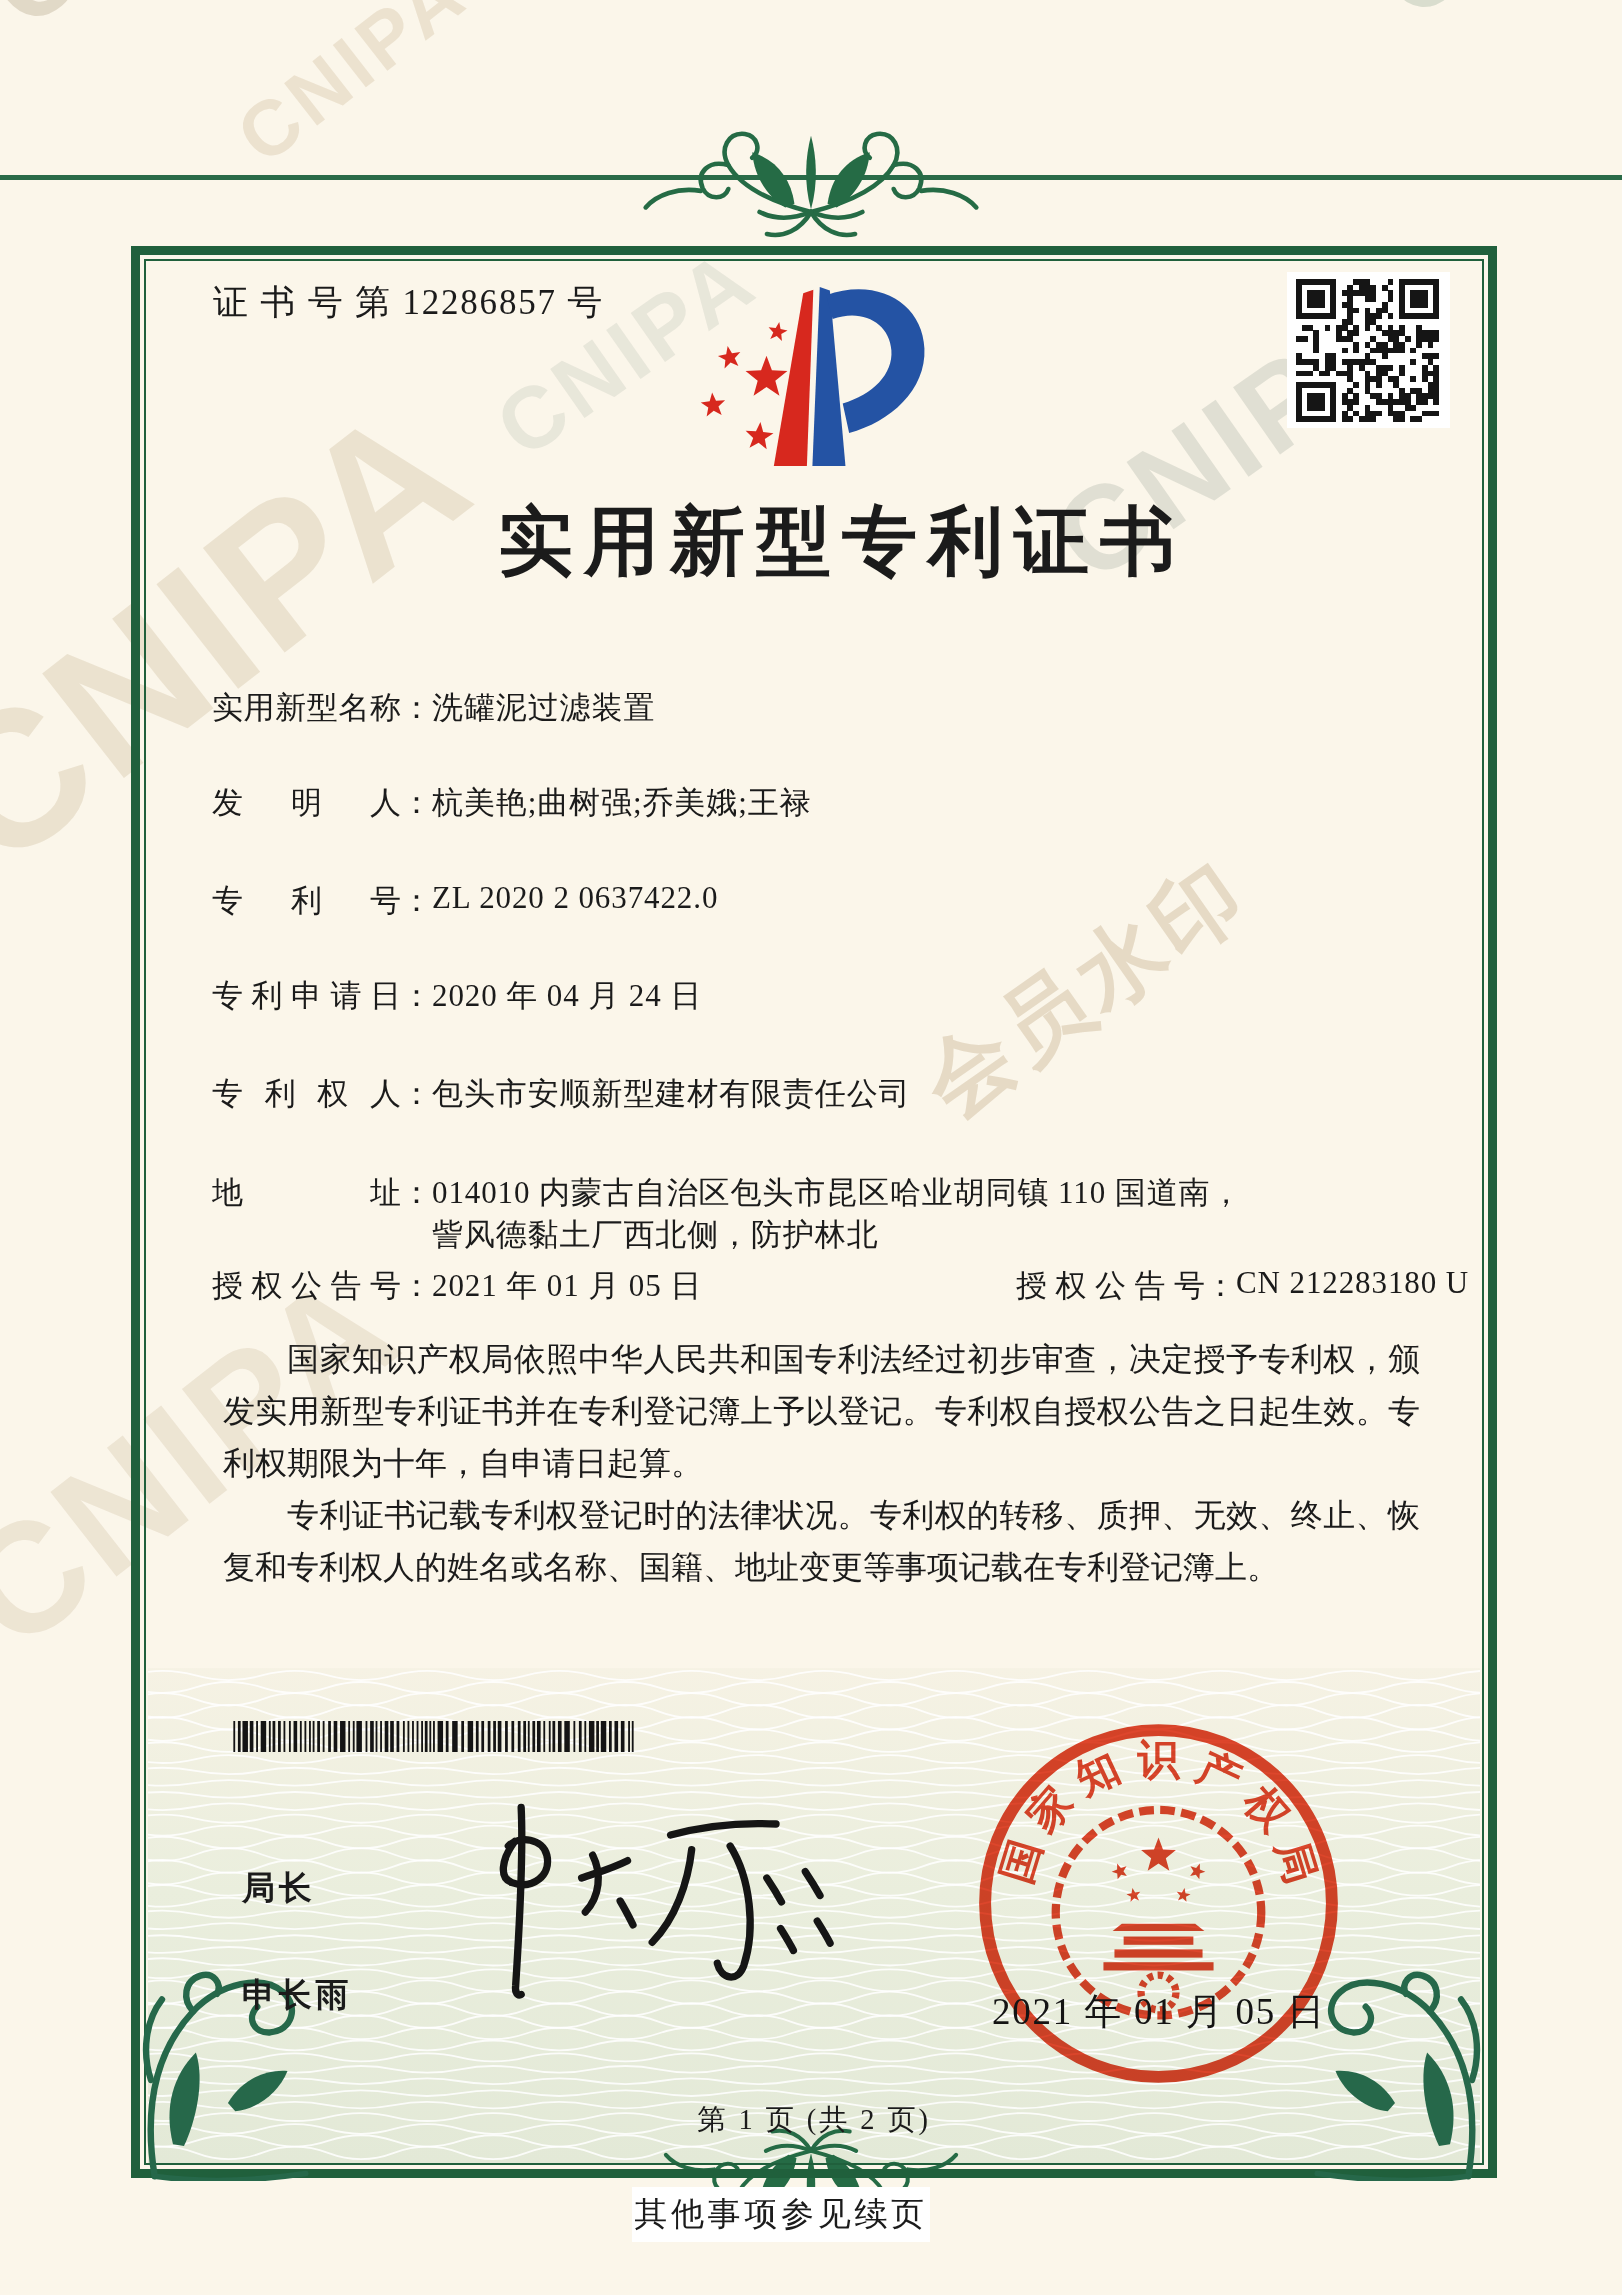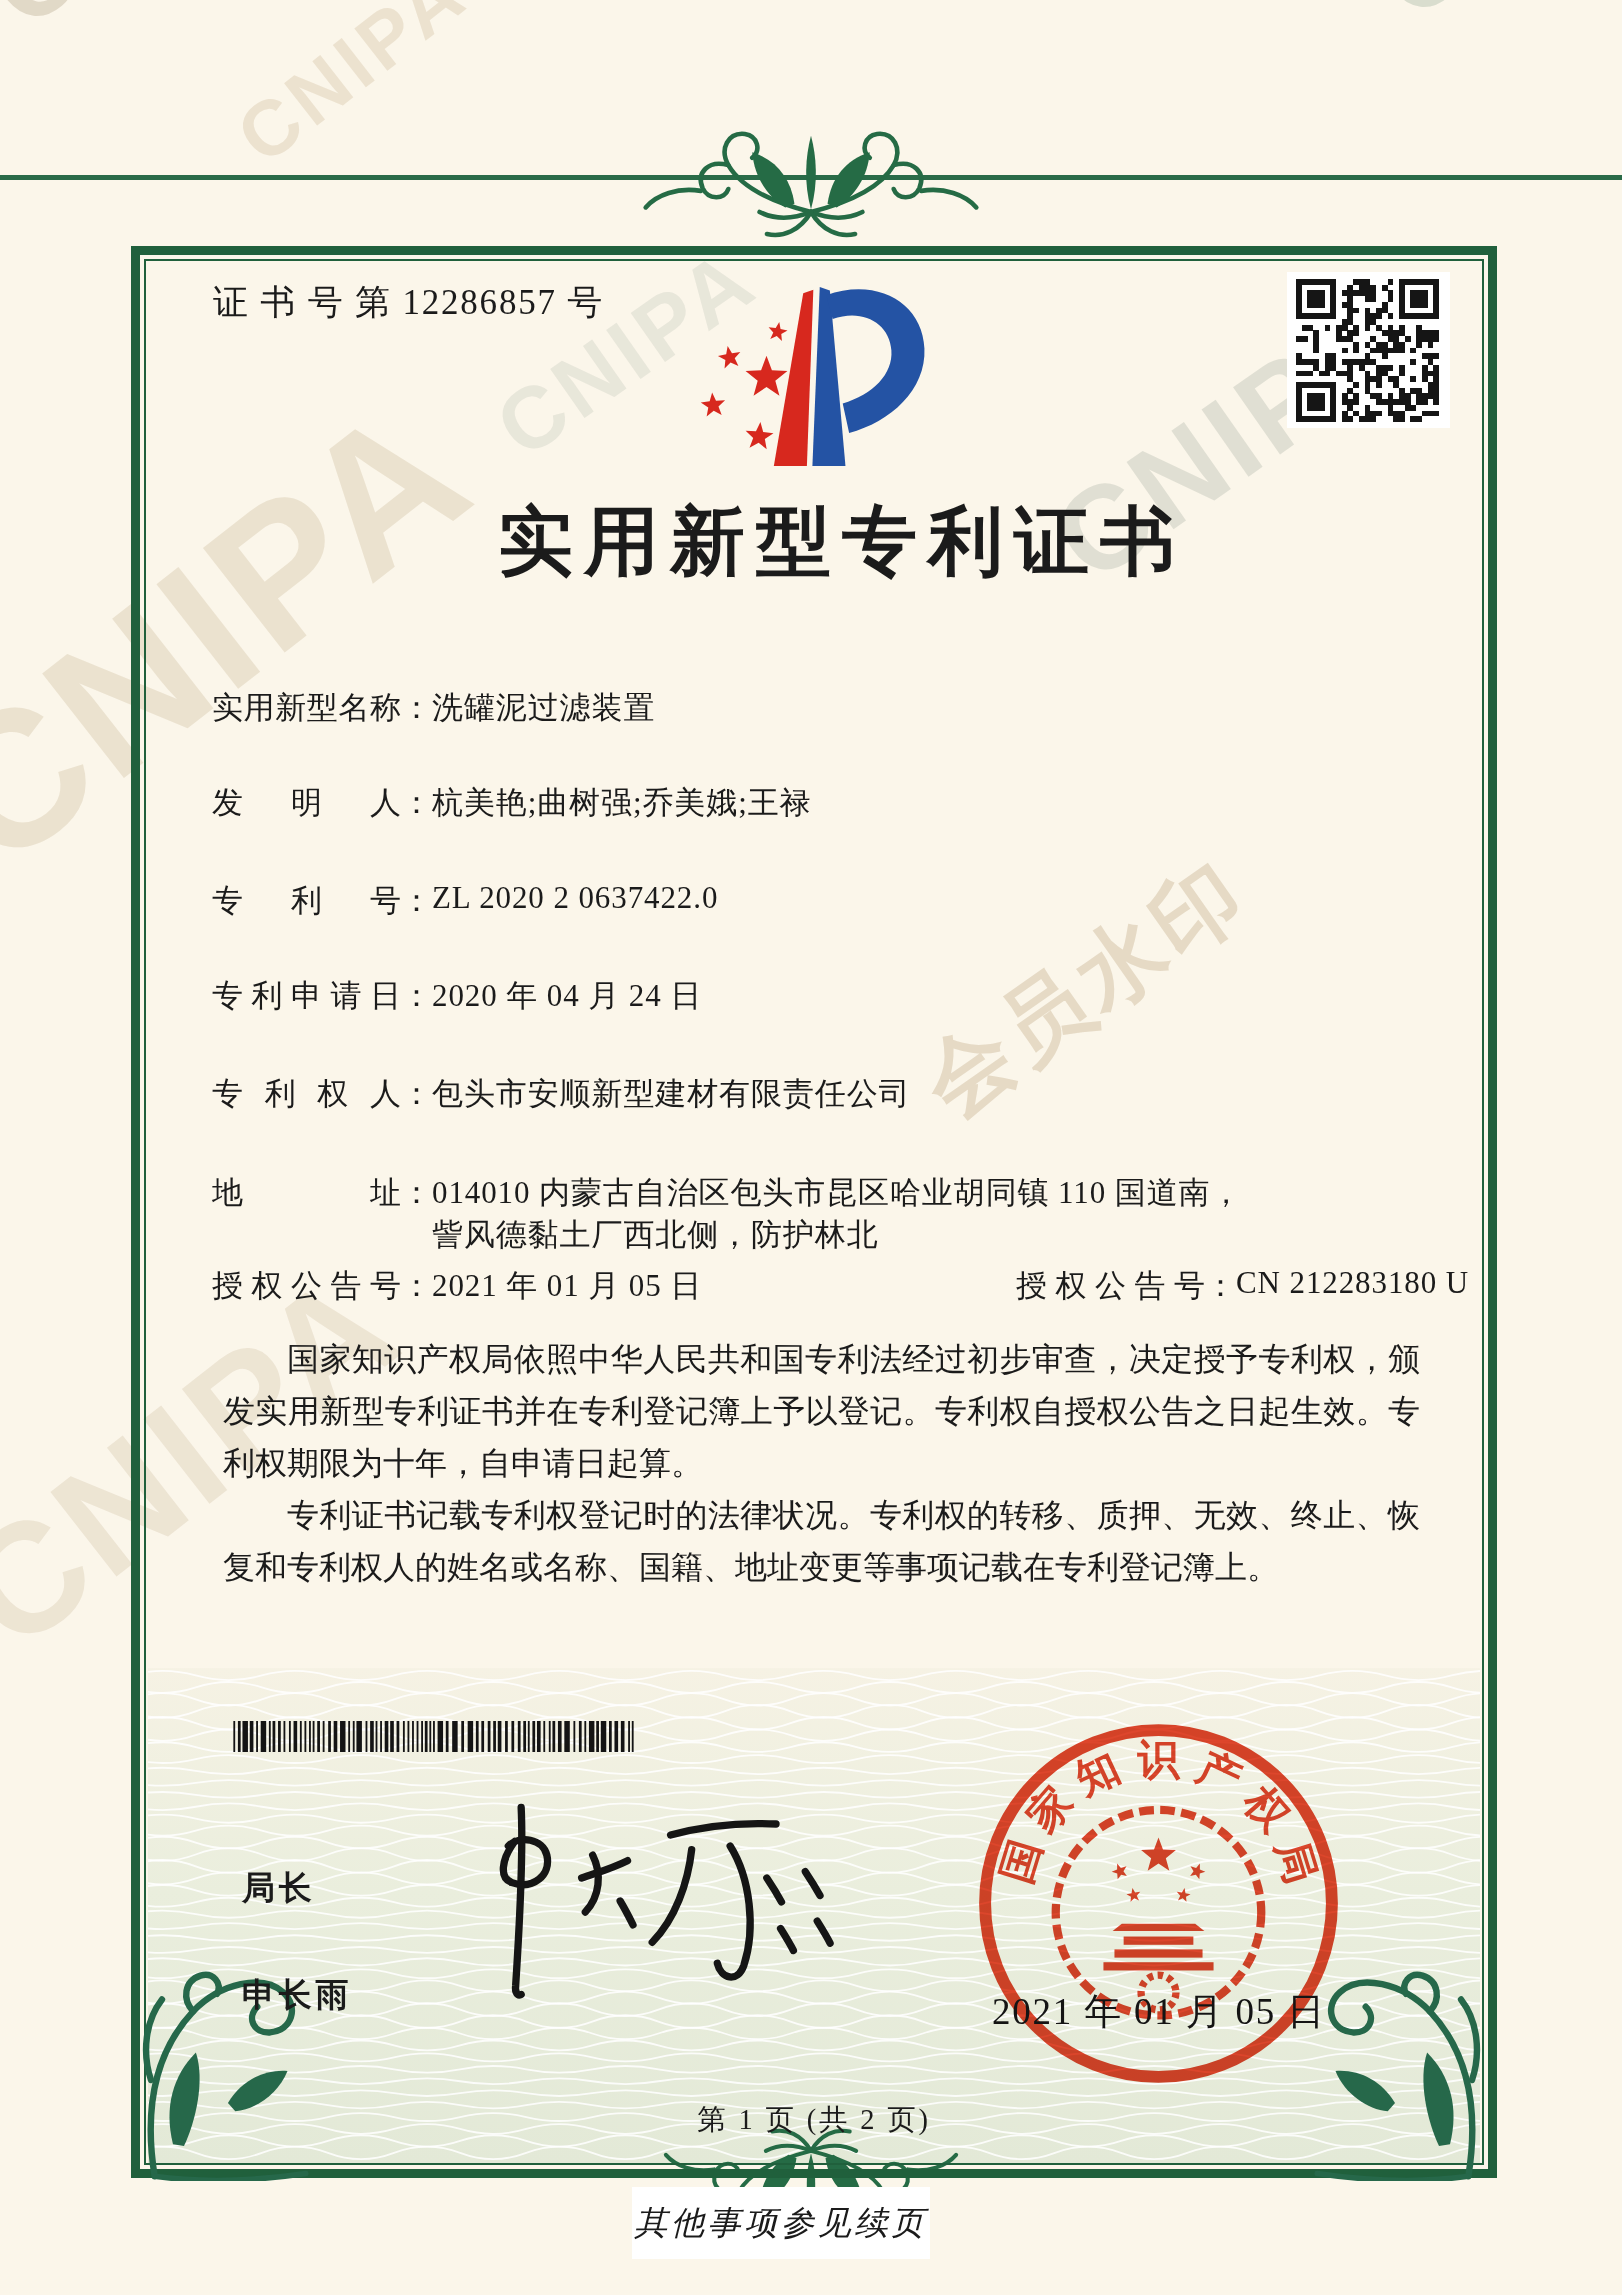--- a/index.html
+++ b/index.html
@@ -37,22 +37,22 @@
              font-family:"Liberation Sans","DejaVu Sans",sans-serif;font-weight:600;letter-spacing:3.7px;}
   .sig-name{position:absolute;left:242px;top:1973px;font-size:33px;z-index:5;
             font-family:"Liberation Sans","DejaVu Sans",sans-serif;font-weight:600;letter-spacing:3.7px;}
   
   #seal{position:absolute;left:975px;top:1720px;z-index:6;mix-blend-mode:multiply;opacity:.94;}
   .seal-date{position:absolute;left:948px;top:1987px;width:422px;text-align:center;
              font-size:37px;letter-spacing:1.8px;color:#141414;z-index:7;}
   
   .page-info{position:absolute;left:131px;top:2101px;width:1366px;text-align:center;
              font-size:28.5px;letter-spacing:2.8px;z-index:5;}
-  .cont-box{position:absolute;left:632px;top:2187px;width:298px;height:72px;background:#ffffff;
-            z-index:6;display:flex;align-items:center;justify-content:center;font-style:italic;}
+  .cont-box{position:absolute;left:632px;top:2187px;width:298px;height:55px;background:#ffffff;
+            z-index:6;display:flex;align-items:center;justify-content:center;}
   .cont-box span{font-size:33px;letter-spacing:3.7px;}
   
   .top-rule{position:absolute;left:0;top:175px;width:1623px;height:4.6px;background:#2a6b48;z-index:2;}
   .qr-patch{position:absolute;left:1287px;top:272px;width:163px;height:156px;background:#ffffff;z-index:4;}
   #qr{position:absolute;left:9.2px;top:7.3px;}
   #bc{position:absolute;left:232px;top:1721px;z-index:4;}
   #waves{position:absolute;left:148px;top:1668px;z-index:1;}
   #logo{position:absolute;left:693px;top:275px;z-index:4;}
   #sig{position:absolute;left:464px;top:1791px;z-index:5;}
   .orn{z-index:2;position:absolute;pointer-events:none;}

